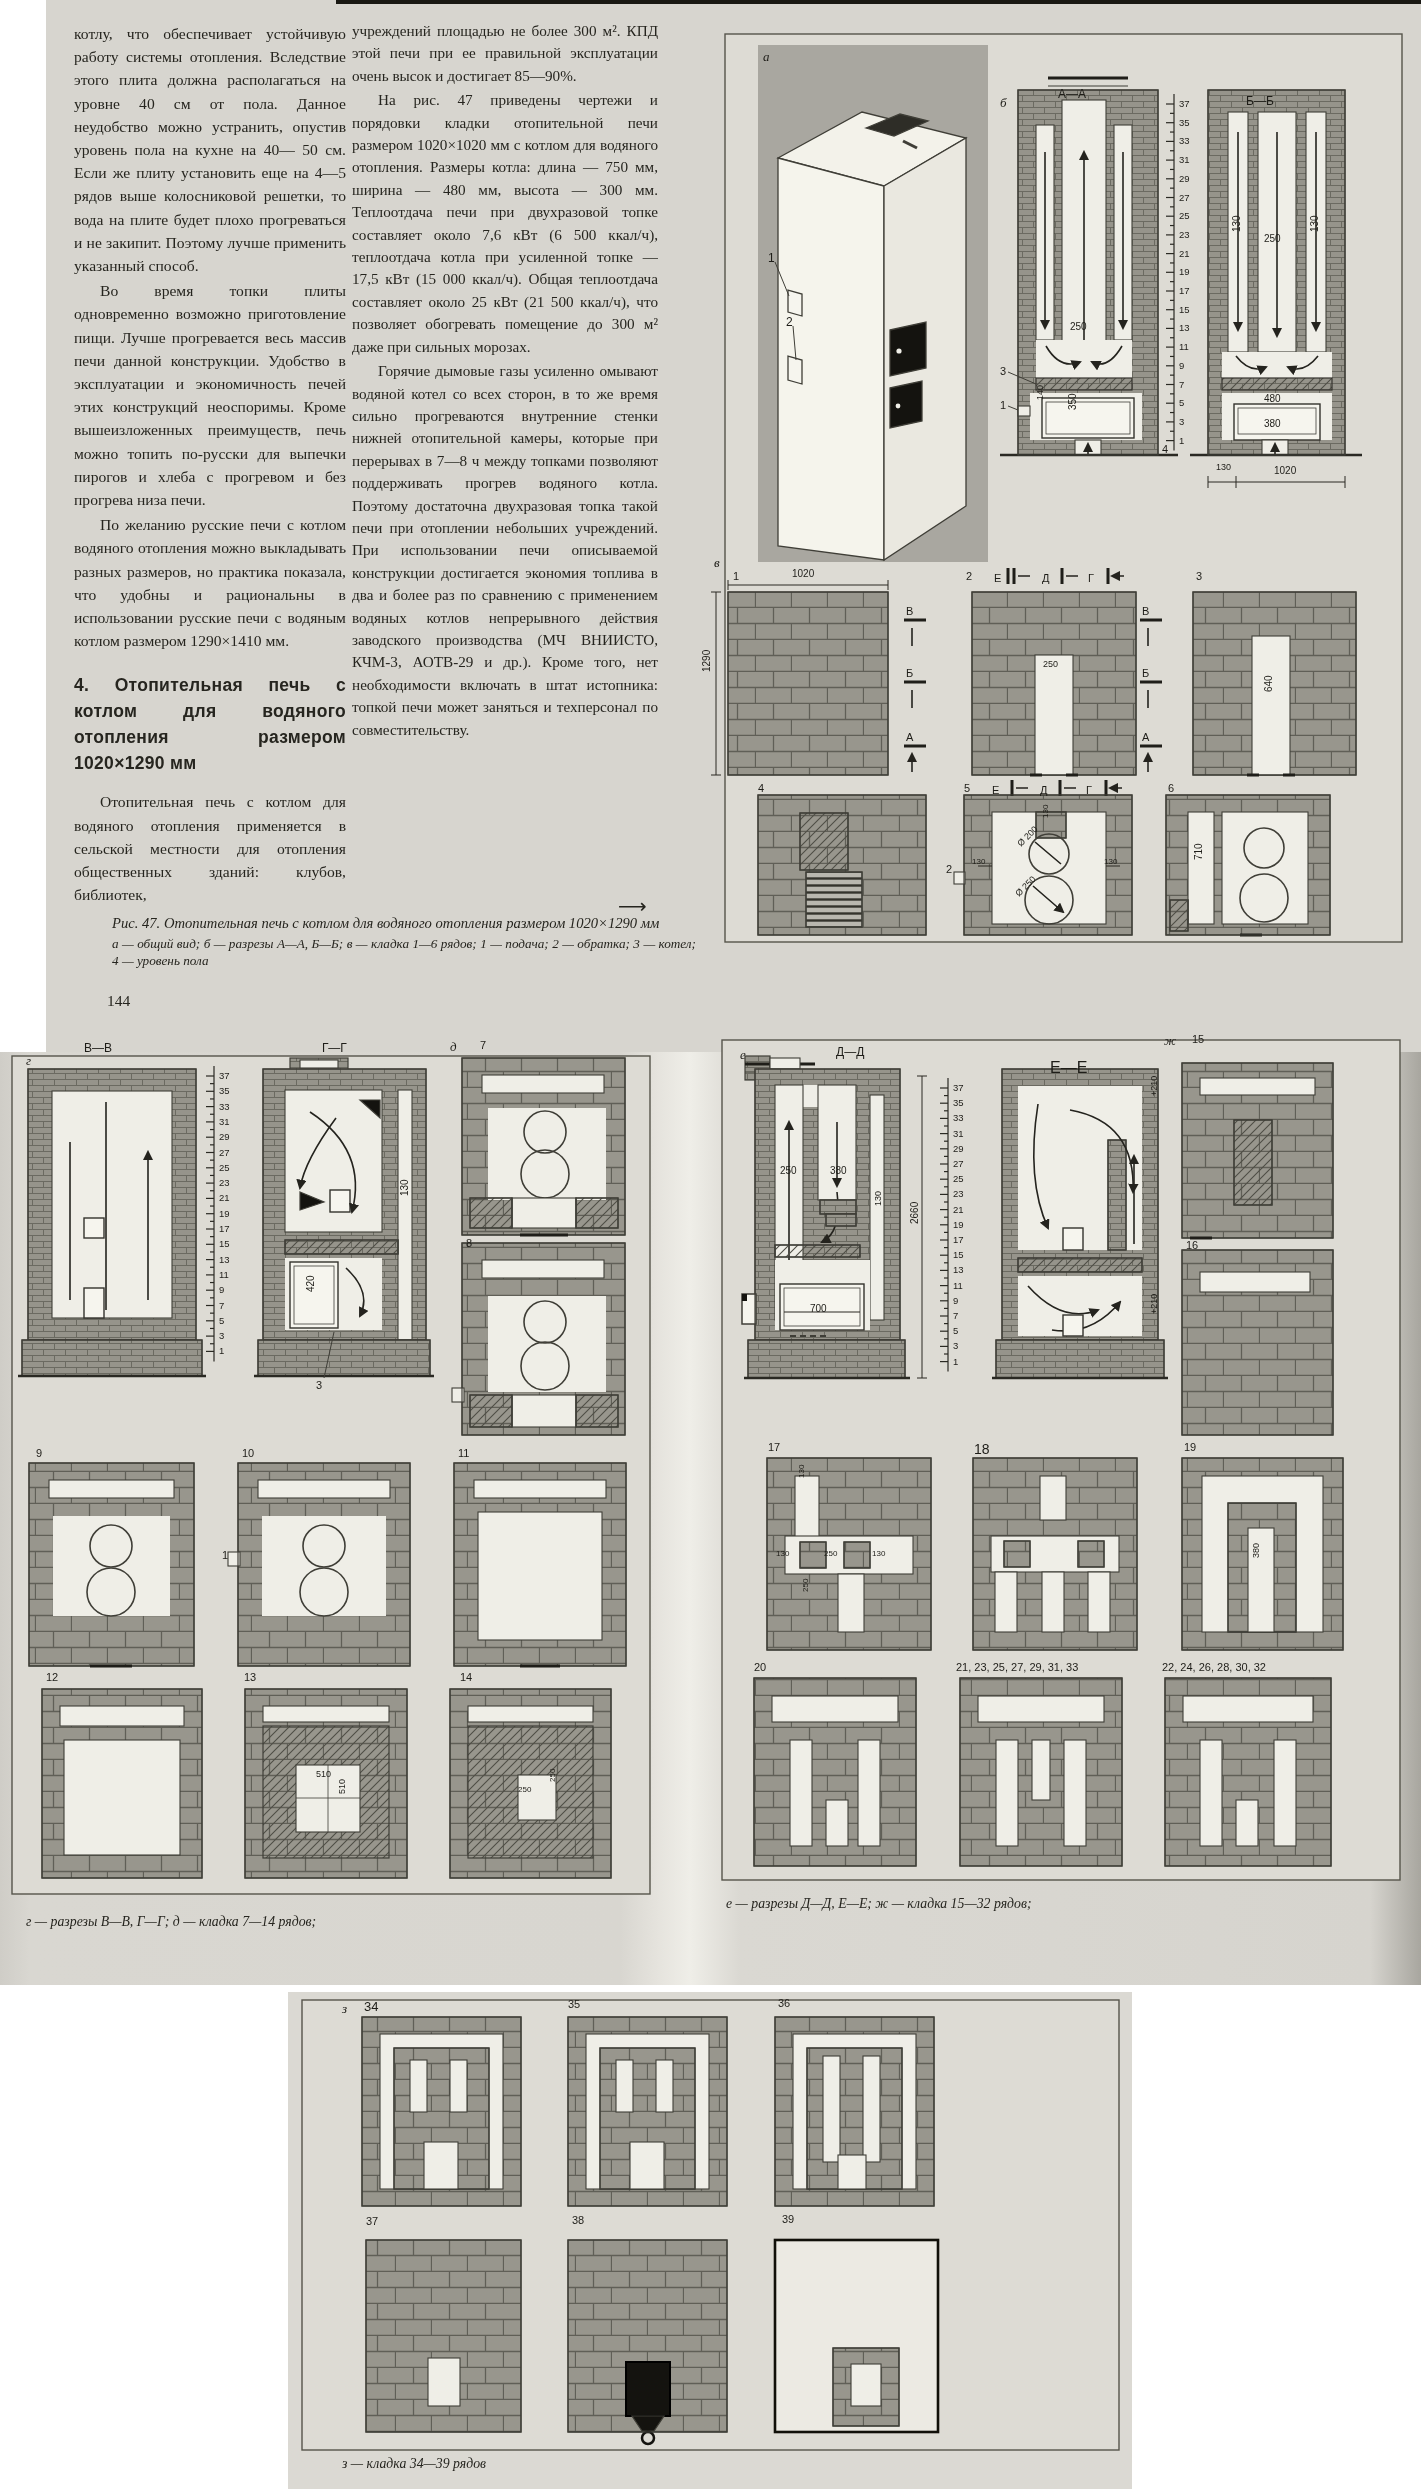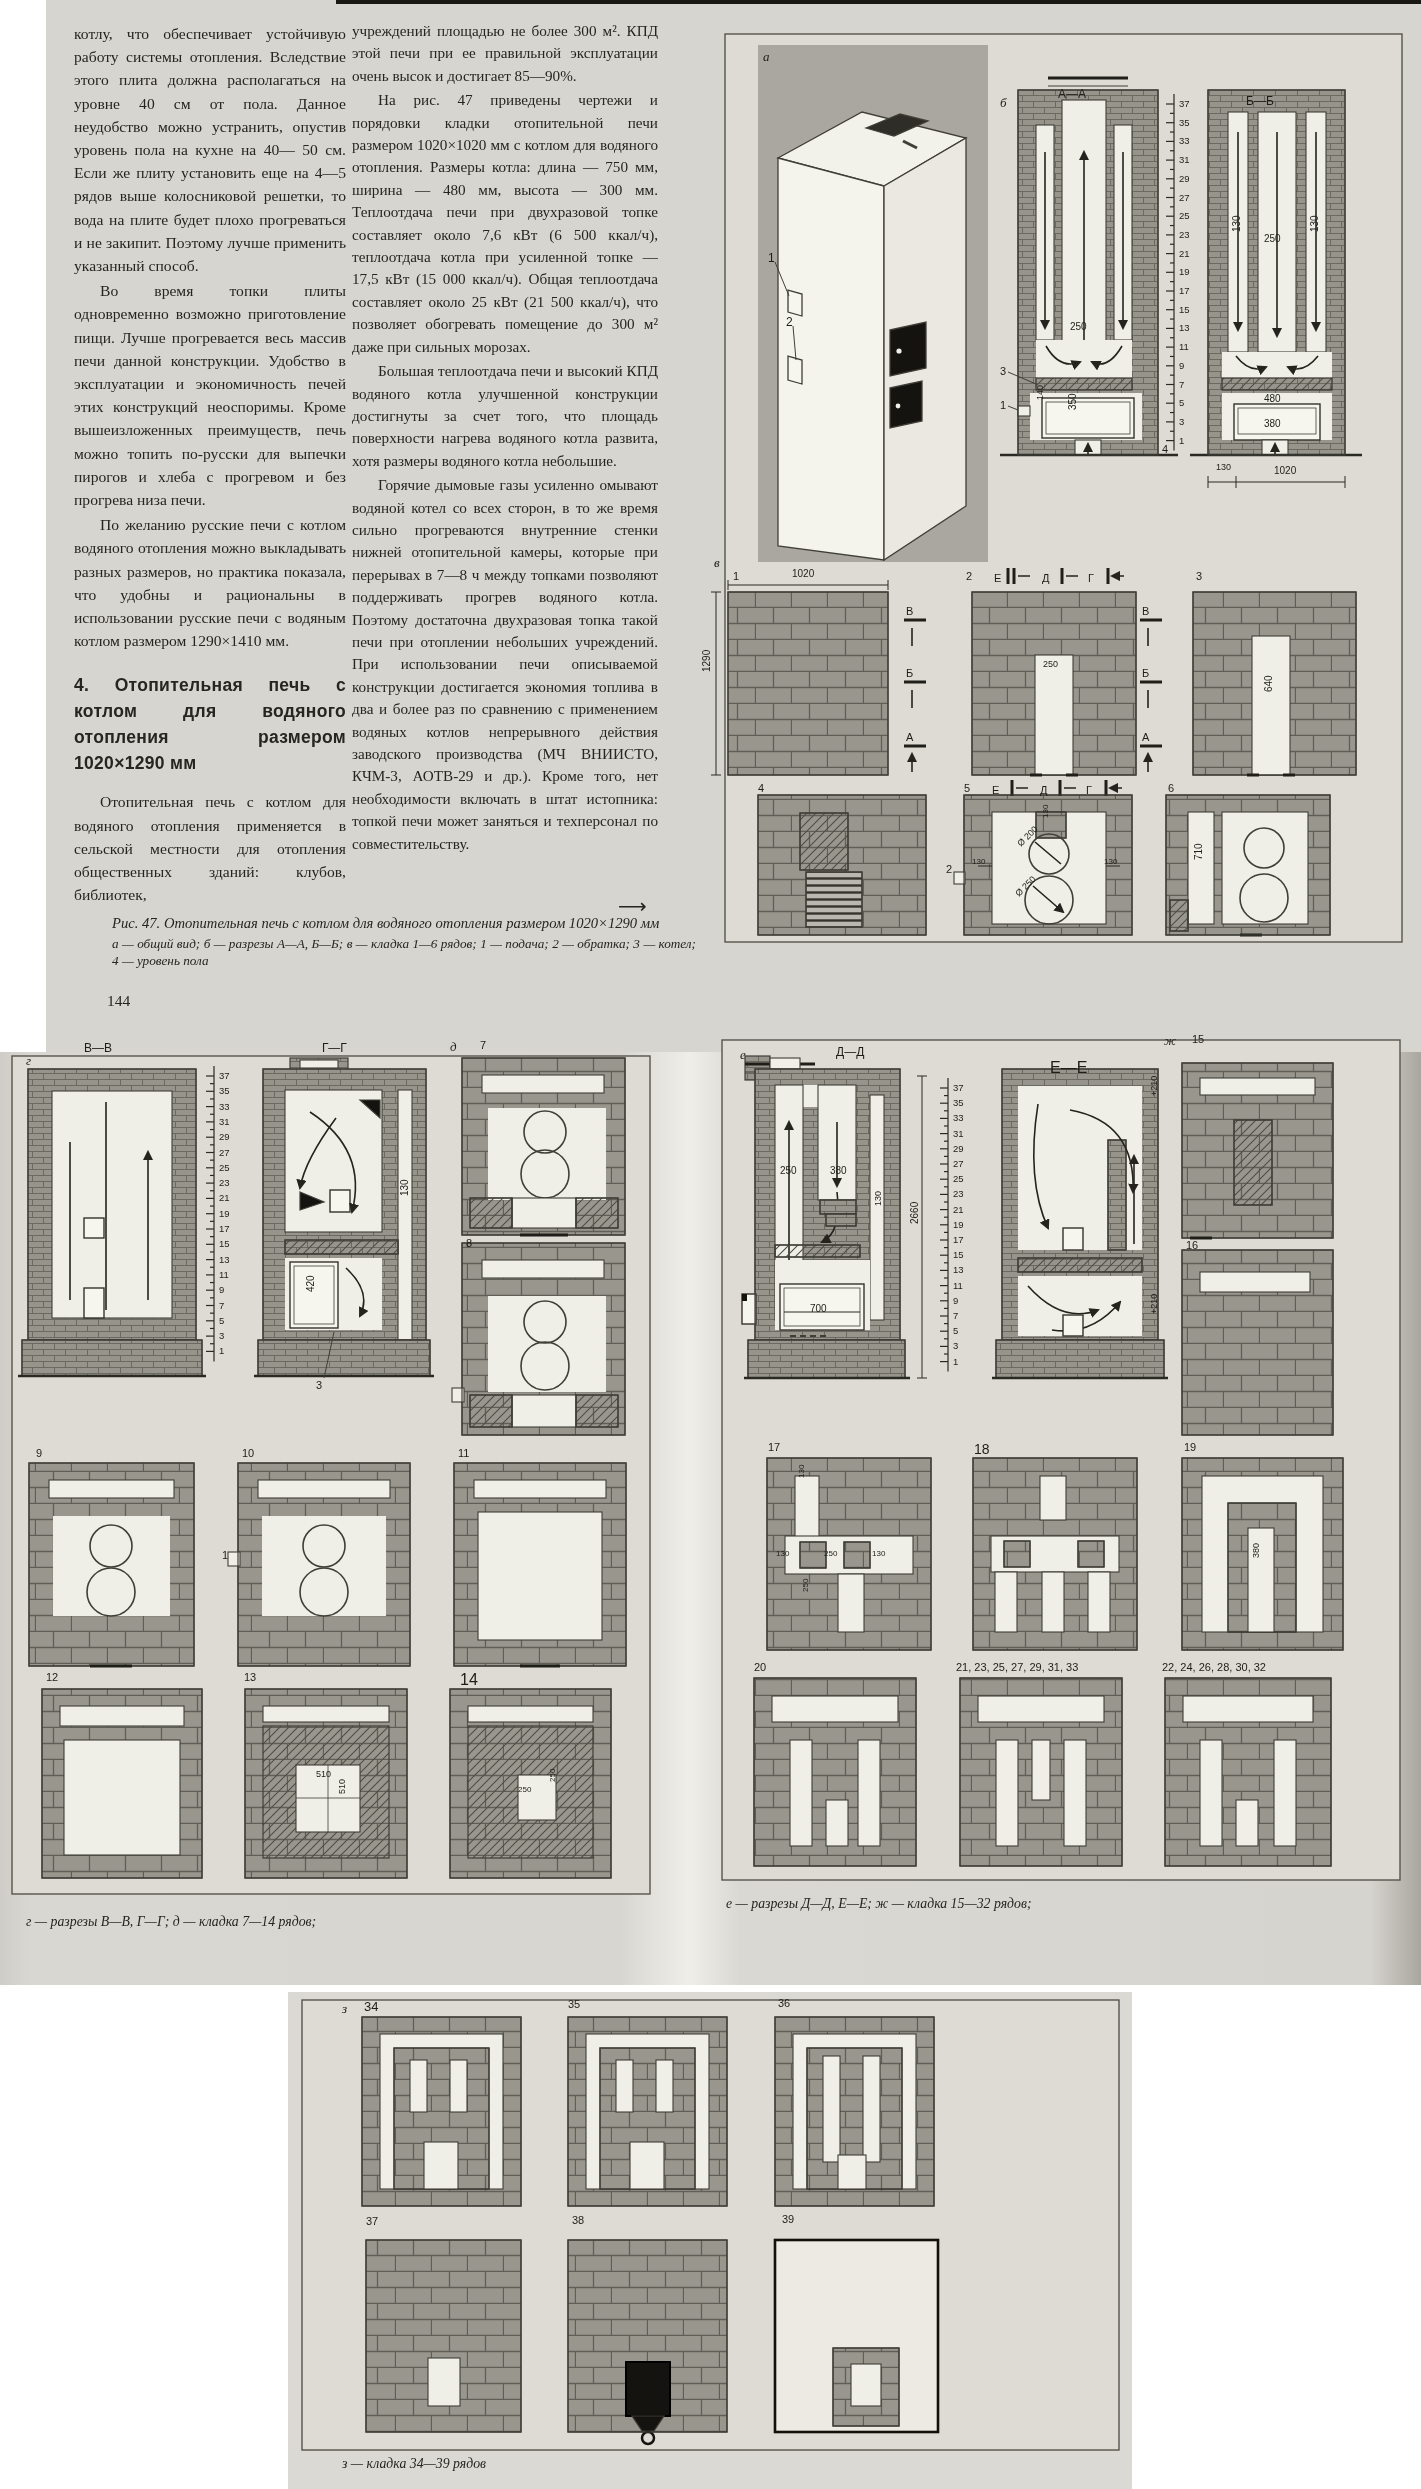--- a/index.html
+++ b/index.html
@@ -45,21 +45,20 @@
     <p class="noind">котлу, что обеспечивает устойчивую работу системы отопления. Вследствие этого плита должна располагаться на уровне 40 см от пола. Данное неудобство можно устранить, опустив уровень пола на кухне на 40— 50 см. Если же плиту установить еще на 4—5 рядов выше колосниковой решетки, то вода на плите будет плохо прогреваться и не закипит. Поэтому лучше применить указанный способ.</p>
     <p>Во время топки плиты одновременно возможно приготовление пищи. Лучше прогревается весь массив печи данной конструкции. Удобство в эксплуатации и экономичность печей этих конструкций неоспоримы. Кроме вышеизложенных преимуществ, печь можно топить по-русски для выпечки пирогов и хлеба с прогревом и без прогрева низа печи.</p>
     <p>По желанию русские печи с котлом водяного отопления можно выкладывать разных размеров, но практика показала, что удобны и рациональны в использовании русские печи с водяным котлом размером 1290×1410 мм.</p>
     <h3>4. Отопительная печь с котлом для водяного отопления размером 1020×1290 мм</h3>
     <p>Отопительная печь с котлом для водяного отопления применяется в сельской местности для отопления общественных зданий: клубов, библиотек,</p>
   </div>
 
   <div class="col" style="left:352px;top:20px;width:306px;height:892px;font-size:15.2px;line-height:22.4px;">
     <p class="noind">учреждений площадью не более 300 м². КПД этой печи при ее правильной эксплуатации очень высок и достигает 85—90%.</p>
     <p>На рис. 47 приведены чертежи и порядовки кладки отопительной печи размером 1020×1020 мм с котлом для водяного отопления. Размеры котла: длина — 750 мм, ширина — 480 мм, высота — 300 мм. Теплоотдача печи при двухразовой топке составляет около 7,6 кВт (6 500 ккал/ч), теплоотдача котла при усиленной топке — 17,5 кВт (15 000 ккал/ч). Общая теплоотдача составляет около 25 кВт (21 500 ккал/ч), что позволяет обогревать помещение до 300 м² даже при сильных морозах.</p>
-    <p>Большая теплоотдача печи и высокий КПД водяного котла улучшенной конструкции достигнуты за счет того, что площадь поверхности нагрева водяного котла развита, хотя размеры водяного котла небольшие.</p>
     <p>Горячие дымовые газы усиленно омывают водяной котел со всех сторон, в то же время сильно прогреваются внутренние стенки нижней отопительной камеры, которые при перерывах в 7—8 ч между топками позволяют поддерживать прогрев водяного котла. Поэтому достаточна двухразовая топка такой печи при отоплении небольших учреждений. При использовании печи описываемой конструкции достигается экономия топлива в два и более раз по сравнению с применением водяных котлов непрерывного действия заводского производства (МЧ ВНИИСТО, КЧМ-3, АОТВ-29 и др.). Кроме того, нет необходимости включать в штат истопника: топкой печи может заняться и техперсонал по совместительству.</p>
   </div>
   <span class="cont-arrow" style="left:618px;top:894px;">⟶</span>
 
   <div class="capt" style="left:74px;top:914px;width:584px;">
     <span>Рис. 47. Отопительная печь с котлом для водяного отопления размером 1020×1290 мм</span>
     <span class="legend">а — общий вид; б — разрезы А—А, Б—Б; в — кладка 1—6 рядов; 1 — подача; 2 — обратка; 3 — котел; 4 — уровень пола</span>
   </div>
   <div class="pagenum" style="left:74px;top:992px;margin-left:33px;">144</div>
 
@@ -664,21 +663,21 @@
       <span class="dlab" style="left: 400px; top: 1196px; font-size: 10px; transform: rotate(-90deg);">130</span>
       <span class="dlab" style="left: 306px; top: 1292px; font-size: 10px; transform: rotate(-90deg);">420</span>
       <span class="dlab" style="left: 316px; top: 1380px; font-size: 11px;">3</span>
       <span class="dlab" style="left: 466px; top: 1238px; font-size: 11px;">8</span>
       <span class="dlab" style="left: 36px; top: 1448px; font-size: 11px;">9</span>
       <span class="dlab" style="left: 242px; top: 1448px; font-size: 11px;">10</span>
       <span class="dlab" style="left: 458px; top: 1448px; font-size: 11px;">11</span>
       <span class="dlab" style="left: 222px; top: 1550px; font-size: 11px;">1</span>
       <span class="dlab" style="left: 46px; top: 1672px; font-size: 11px;">12</span>
       <span class="dlab" style="left: 244px; top: 1672px; font-size: 11px;">13</span>
-      <span class="dlab" style="left: 460px; top: 1672px; font-size: 16px;">14</span>
+      <span class="dlab" style="left: 460px; top: 1672px; font-size: 11px;">14</span>
       <span class="dlab" style="left: 316px; top: 1770px; font-size: 9px;">510</span>
       <span class="dlab" style="left: 338px; top: 1794px; font-size: 9px; transform: rotate(-90deg);">510</span>
       <span class="dlab" style="left: 518px; top: 1786px; font-size: 8px;">250</span>
       <span class="dlab" style="left: 549px; top: 1782px; font-size: 8px; transform: rotate(-90deg);">250</span>
       <span class="dlab" style="left: 740px; top: 1048px; font-size: 13px; font-style: italic; font-family: &quot;Liberation Serif&quot;, serif;">е</span>
       <span class="dlab" style="left: 836px; top: 1046px; font-size: 12px;">Д—Д</span>
       <span class="dlab" style="left: 1050px; top: 1060px; font-size: 16px;">Е—Е</span>
       <span class="dlab" style="left: 1164px; top: 1034px; font-size: 13px; font-style: italic; font-family: &quot;Liberation Serif&quot;, serif;">ж</span>
       <span class="dlab" style="left: 1192px; top: 1034px; font-size: 11px;">15</span>
       <span class="dlab" style="left: 780px; top: 1166px; font-size: 10px;">250</span>

